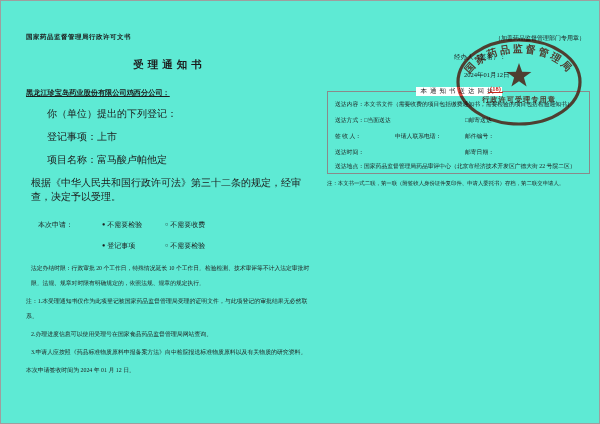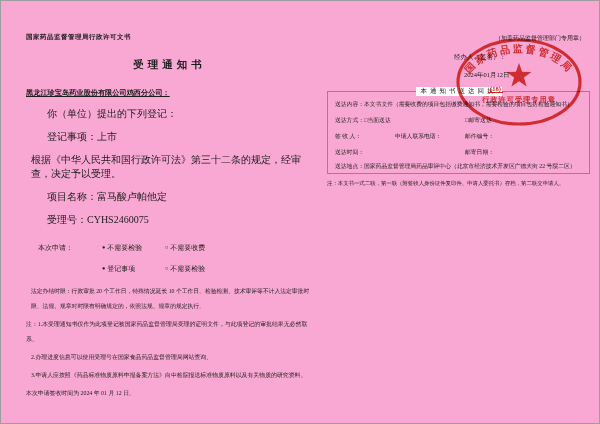--- a/index.html
+++ b/index.html
@@ -1,19 +1,19 @@
 <!DOCTYPE html>
 <html><head>
 <meta charset="utf-8">
 <style>
   * { margin:0; padding:0; box-sizing:border-box; }
   html,body { background:#fff; }
   .page {
     position:relative; width:600px; height:424px;
-    background:#f9a8d4; border:1px solid #9e9e9e;
+    background:#5eead4; border:1px solid #9e9e9e;
     font-family:"Liberation Serif", serif;
     color:#1c1c1c; overflow:hidden;
   }
   
   .left-col { position:absolute; left:25px; top:32px; width:287px; }
   .doc-header { font-size:6.5px; font-weight:bold; letter-spacing:.5px; }
   .notice-title { margin-top:16px; text-align:center; font-size:10.5px; font-weight:bold; letter-spacing:4px; }
   .recipient { margin-top:16px; font-size:7.2px; font-weight:bold; text-decoration:underline; }
   .line { margin-top:9px; font-size:10px; }
   .indent { padding-left:21px; }
@@ -60,27 +60,24 @@
 <div class="page">
 
   <div class="left-col">
     <div class="doc-header">国家药品监督管理局行政许可文书</div>
     <div class="notice-title">受理通知书</div>
     <div class="recipient">黑龙江珍宝岛药业股份有限公司鸡西分公司：</div>
     <div class="line indent">你（单位）提出的下列登记：</div>
     <div class="line indent">
       <span>登记事项：</span><span>上市</span>
     </div>
-    <div class="line small-indent">根据《中华人民共和国行政许可法》第三十二条的规定，经审查，决定予以受理。</div>
     <div class="line indent">
       <span>项目名称：</span><span>富马酸卢帕他定</span>
     </div>
-    <div class="line indent">
-      <span>受理号：</span><span>CYHS2460075</span>
-    </div>
+    <div class="line small-indent">根据《中华人民共和国行政许可法》第三十二条的规定，经审查，决定予以受理。</div>
 
     <div class="apply-row" style="margin-top:16px;">
       <span>本次申请：</span>
       <span class="opt1">
         <span class="mark">●</span><span>不需要检验</span>
       </span>
       <span class="opt2">
         <span class="mark">○</span><span>不需要收费</span>
       </span>
     </div>

